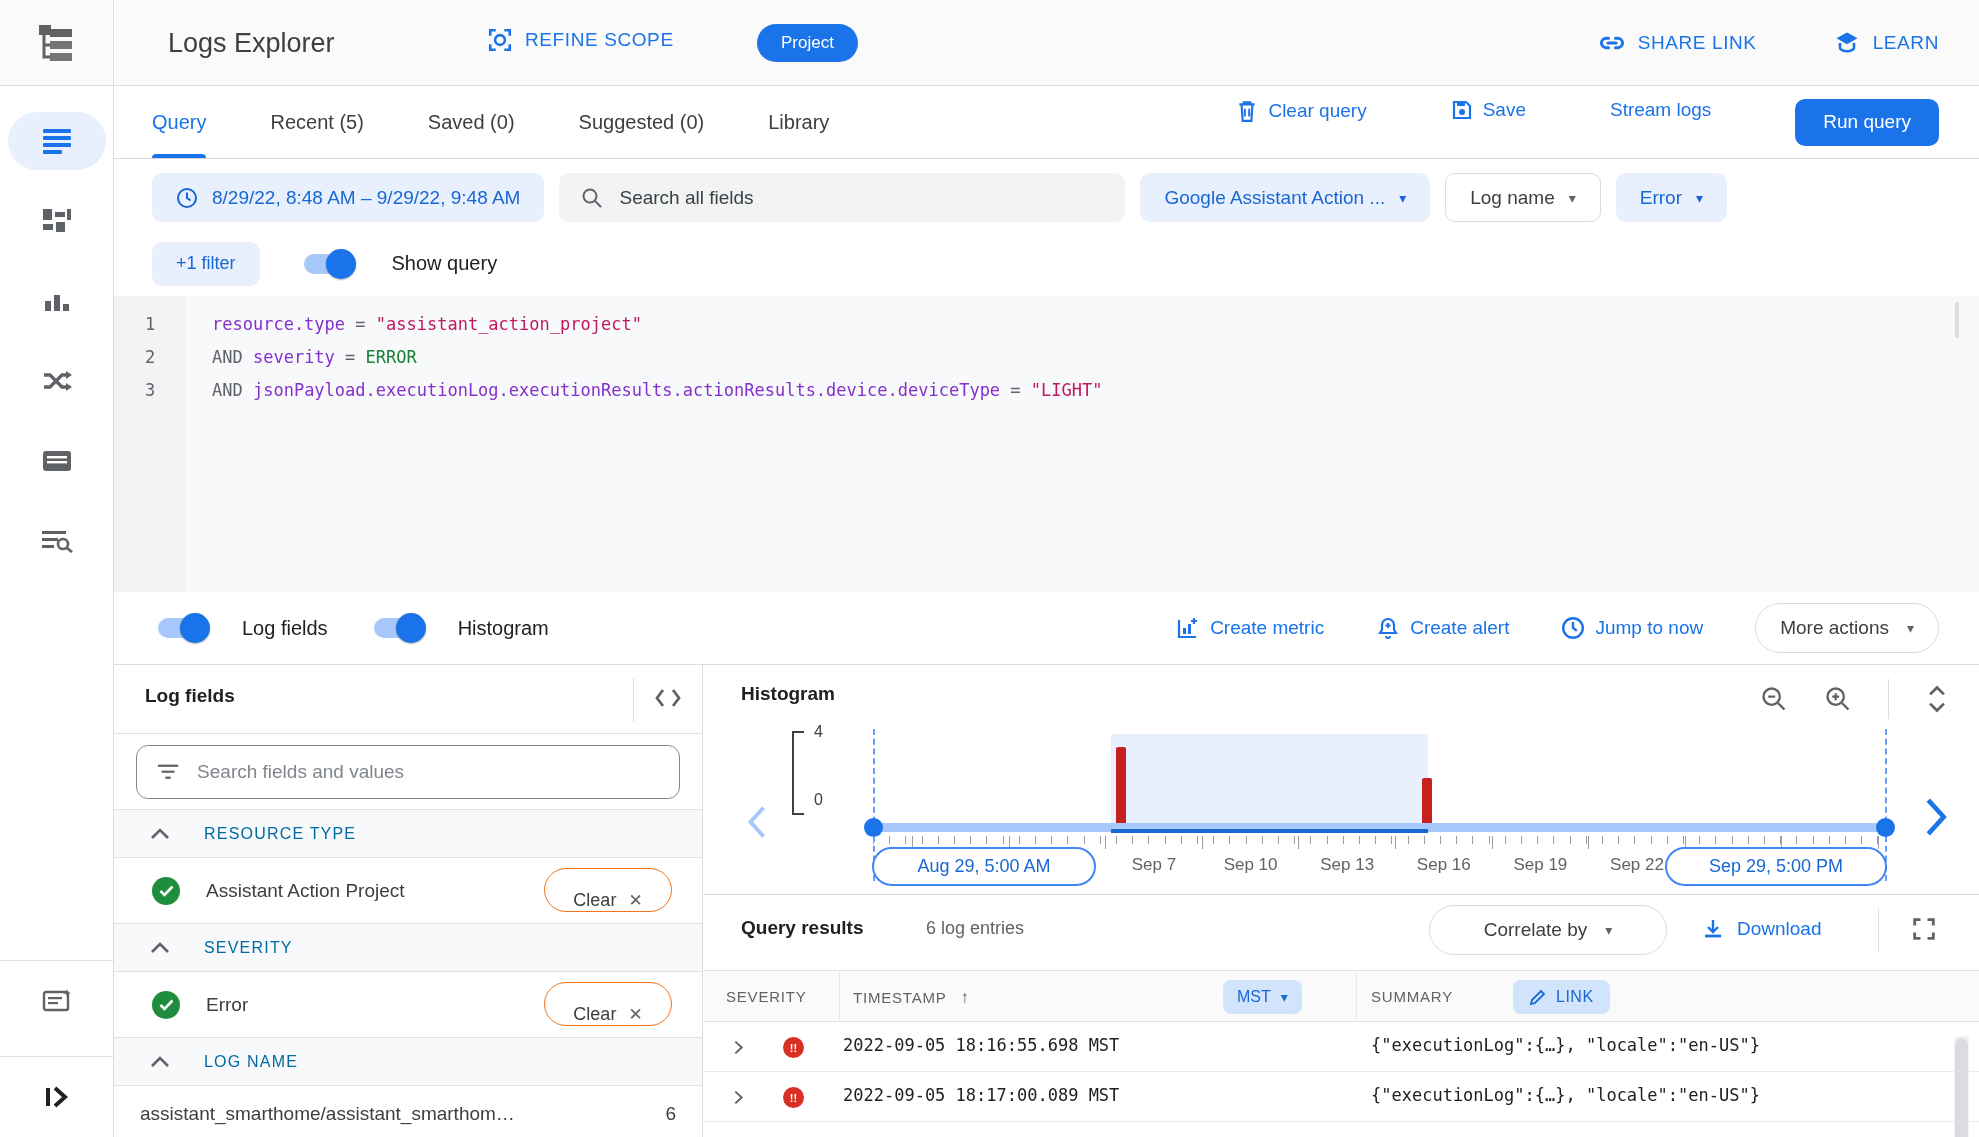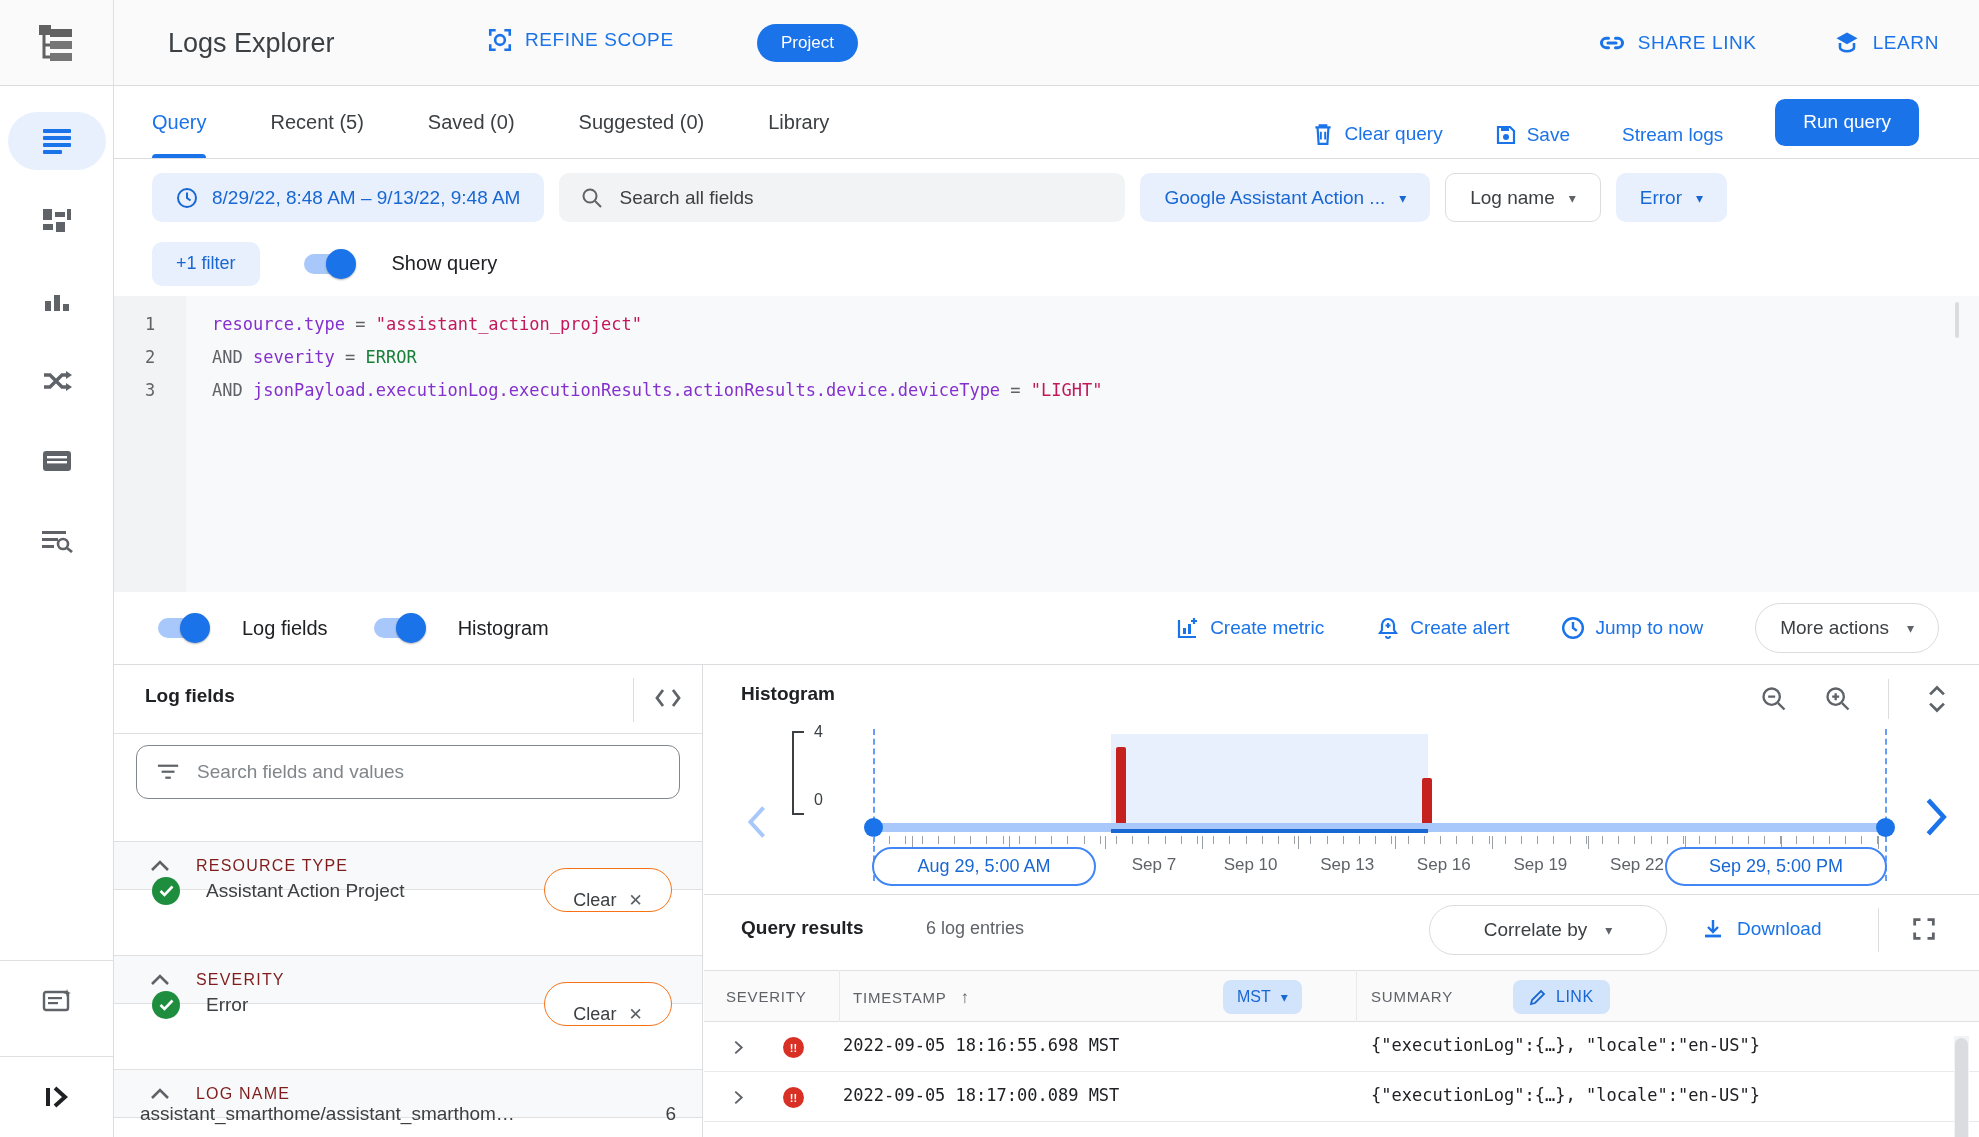--- a/index.html
+++ b/index.html
@@ -24,21 +24,21 @@
 
   
   .main { position:absolute; left:114px; top:86px; right:0; bottom:0; }
 
   
   .tabbar { position:absolute; left:0; top:0; width:100%; height:73px; background:#fff; border-bottom:1px solid #dadce0; display:flex; align-items:center; }
   .tabs { display:flex; gap:64px; padding-left:38px; align-items:center; height:100%; }
   .tab { font-size:20px; color:#3c4043; height:100%; display:flex; align-items:center; position:relative; cursor:pointer; white-space:nowrap; }
   .tab.active { color:#1a73e8; font-weight:500; }
   .tab.active::after { content:""; position:absolute; left:0; right:0; bottom:0; height:4px; background:#1a73e8; border-radius:4px 4px 0 0; }
-  .tab-actions { margin-left:auto; display:flex; align-items:flex-end; gap:52px; padding-right:60px; }
+  .tab-actions { margin-left:auto; display:flex; align-items:flex-start; gap:84px; padding-right:40px; }
   .blue-action { display:flex; align-items:center; gap:10px; color:#1a73e8; font-size:19px; font-weight:500; cursor:pointer; white-space:nowrap; }
   .run-btn { background:#1a73e8; color:#fff; font-size:19px; font-weight:500; border:none; border-radius:10px; height:47px; padding:0 28px; cursor:pointer; }
 
   
   .filters { position:absolute; left:0; top:73px; width:100%; height:137px; background:#fff; }
   .frow1 { position:absolute; left:38px; right:15px; top:14px; height:49px; display:flex; gap:15px; align-items:center; }
   .chip { height:49px; border-radius:10px; display:flex; align-items:center; gap:14px; font-size:19px; padding:0 24px; white-space:nowrap; cursor:pointer; }
   .chip.blue { background:#e8f0fe; color:#1967d2; }
   .chip.outline { background:#fff; border:1px solid #dadce0; color:#3c4043; }
   .searchbar { flex:0 0 566px; height:49px; background:#f1f3f4; border-radius:10px; display:flex; align-items:center; gap:16px; padding:0 22px; color:#3c4043; font-size:19px; cursor:text; }
@@ -72,21 +72,21 @@
 
   
   .logfields { position:absolute; left:0; top:579px; width:589px; bottom:0; background:#fff; border-right:1px solid #dadce0; }
   .lf-header { position:absolute; left:0; top:0; width:100%; height:69px; border-bottom:1px solid #e0e0e0; }
   .lf-title { position:absolute; left:31px; top:20px; font-size:19px; font-weight:700; color:#202124; }
   .lf-vdiv { position:absolute; left:519px; top:13px; width:1px; height:44px; background:#dadce0; }
   .lf-code-icon { position:absolute; left:540px; top:22px; color:#5f6368; cursor:pointer; }
   .lf-search { position:absolute; left:22px; top:80px; width:544px; height:54px; border:1px solid #80868b; border-radius:12px; display:flex; align-items:center; gap:18px; padding:0 20px; cursor:text; }
   .lf-search input { border:none; outline:none; background:transparent; font-size:19px; color:#202124; width:100%; font-family:inherit; }
   .lf-search input::placeholder { color:#80868b; }
-  .lf-section { position:absolute; left:0; width:100%; height:49px; background:#f8f9fa; border-top:1px solid #e0e0e0; border-bottom:1px solid #e0e0e0; display:flex; align-items:center; gap:26px; padding-left:36px; color:#7f1d1d; cursor:pointer;margin-top:32px; }
+  .lf-section { position:absolute; left:0; width:100%; height:49px; background:#f8f9fa; border-top:1px solid #e0e0e0; border-bottom:1px solid #e0e0e0; display:flex; align-items:center; gap:34px; padding-left:36px; color:#0369a1; cursor:pointer; }
   .lf-section .sec-label { font-size:16px; letter-spacing:1.2px; }
   .lf-item { position:absolute; left:0; width:100%; display:flex; align-items:center; }
   .check-circle { width:28px; height:28px; border-radius:50%; background:#1e8e3e; color:#fff; display:flex; align-items:center; justify-content:center; flex:none; }
   .lf-item-label { font-size:19px; color:#3c4043; margin-left:26px; }
   .clear-pill { position:absolute; right:30px; height:44px; width:128px; border:1px solid #f97316; border-radius:22px; display:flex; align-items:flex-end; justify-content:center; gap:12px; font-size:18px; color:#3c4043; cursor:pointer; background:#fff; }
   .clear-pill .x { color:#5f6368; font-size:17px; }
   .logname-row { position:absolute; left:26px; right:26px; display:flex; align-items:center; justify-content:space-between; font-size:19px; color:#3c4043; cursor:pointer; }
 
   
   .rightpanel { position:absolute; left:590px; top:579px; right:0; bottom:0; background:#fff; }
@@ -290,21 +290,21 @@
     </div>
   </div>
 
   <div class="filters">
     <div class="frow1">
       <div class="chip blue">
         <svg width="22" height="22" viewBox="0 0 22 22">
           <circle cx="11" cy="11" r="9" fill="none" stroke="#1967d2" stroke-width="2"></circle>
           <path d="M11 5.5V11l3.5 2.5" fill="none" stroke="#1967d2" stroke-width="2"></path>
         </svg>
-        <span>8/29/22, 8:48 AM – 9/13/22, 9:48 AM</span>
+        <span>8/29/22, 8:48 AM – 9/29/22, 9:48 AM</span>
       </div>
       <div class="searchbar">
         <svg width="22" height="22" viewBox="0 0 22 22">
           <circle cx="9" cy="9" r="6.5" fill="none" stroke="#5f6368" stroke-width="2"></circle>
           <path d="M14 14l6 6" stroke="#5f6368" stroke-width="2"></path>
         </svg>
         <span>Search all fields</span>
       </div>
       <div class="chip blue" style="flex:none">
         <span>Google Assistant Action ...</span>

